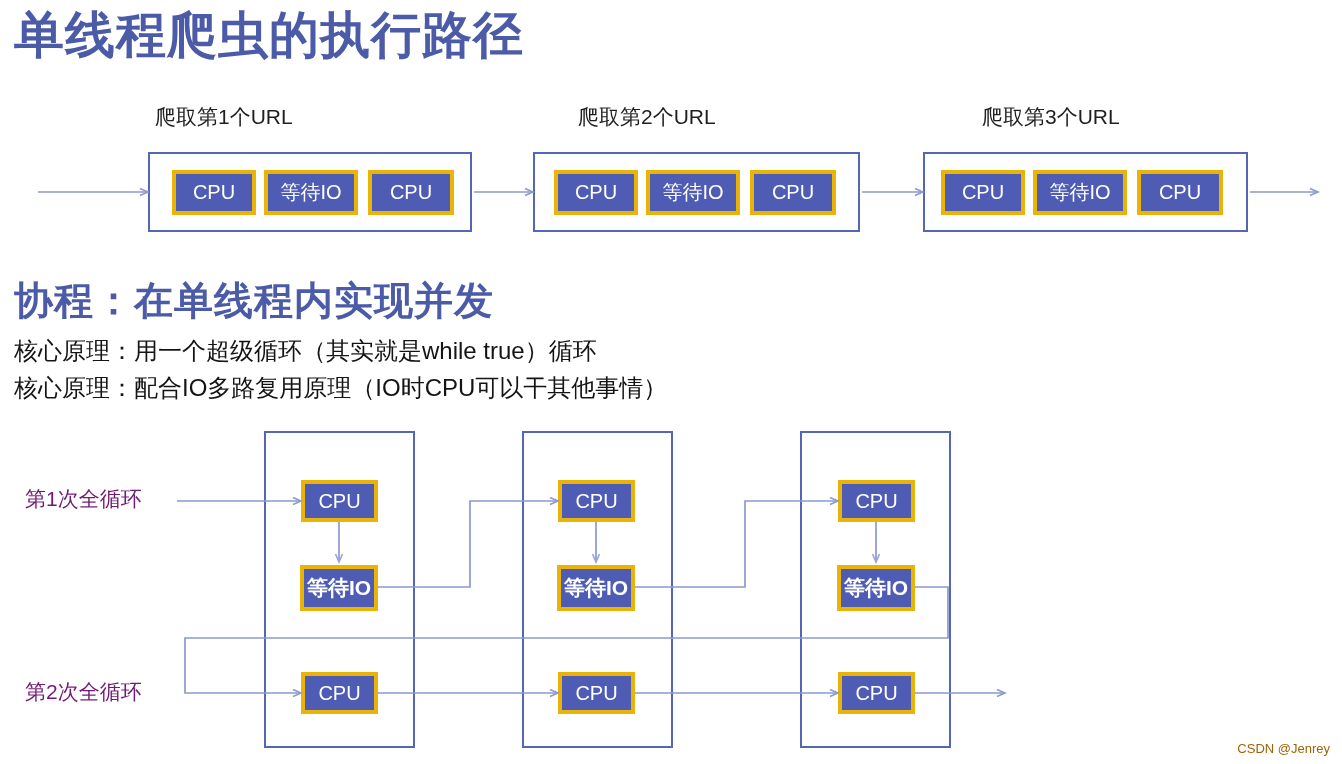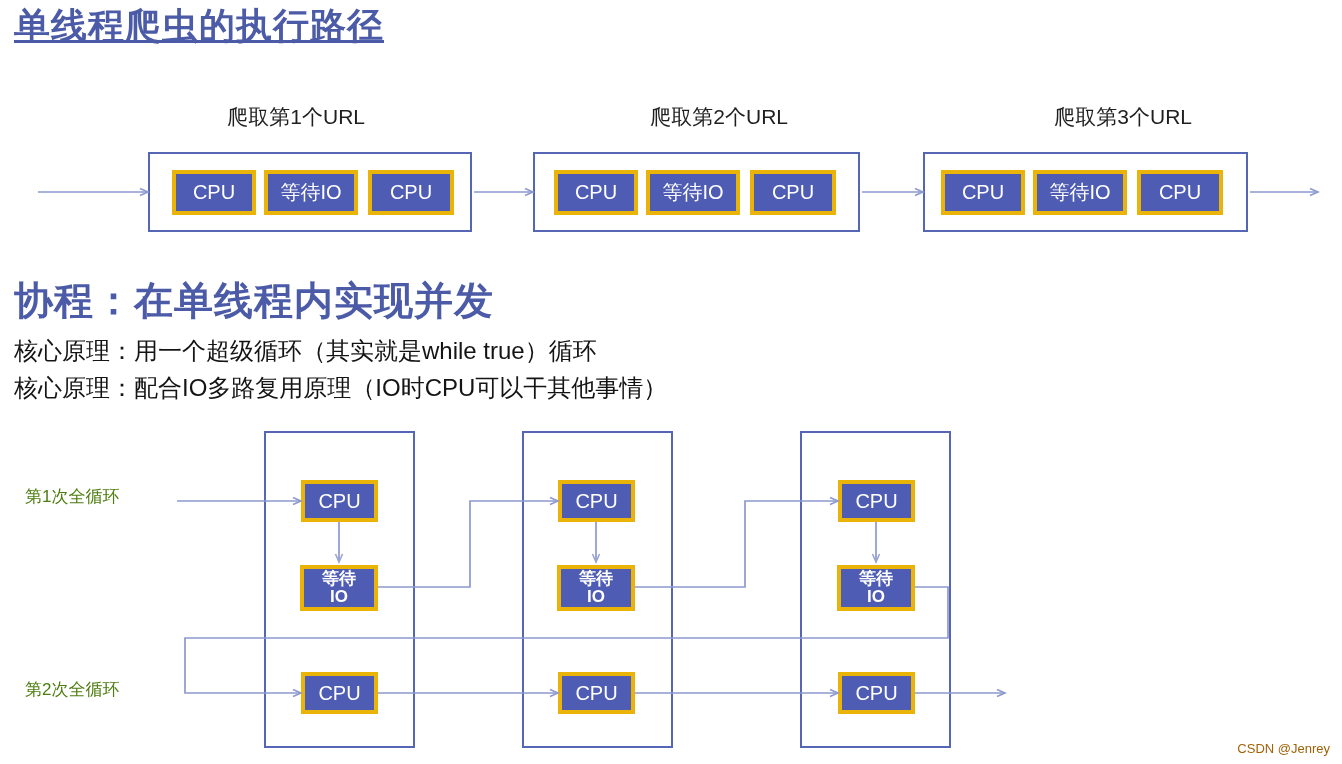--- a/index.html
+++ b/index.html
@@ -21,41 +21,41 @@
   }
 
   
   .heading {
     position: absolute;
     font-weight: bold;
     color: #4c5ba8;
     letter-spacing: 1px;
     white-space: nowrap;
   }
-  #title-main   { left: 14px;  top: 2px;   font-size: 36px; text-decoration: underline; }
+  #title-main   { left: 14px;  top: 2px;   font-size: 50px; }
   #title-second { left: 14px;  top: 274px; font-size: 39px; }
 
   
   .body-line {
     position: absolute;
     left: 14px;
     font-size: 24px;
     color: #141414;
     white-space: nowrap;
   }
   #body-line-1 { top: 335px; }
   #body-line-2 { top: 372px; }
 
   
   .url-caption {
     position: absolute;
     font-size: 21px;
     color: #1f1f1f;
     white-space: nowrap;
-    text-align: right;
+    text-align: left;
   }
 
   
   .outer-box {
     position: absolute;
     border: 2px solid #5566b4;
     background: #ffffff;
     box-sizing: border-box;
   }
 
@@ -67,40 +67,40 @@
     box-sizing: border-box;
     color: #ffffff;
     font-size: 20px;
     display: flex;
     align-items: center;
     justify-content: center;
     line-height: 1.05;
     text-align: center;
   }
   .task-box.two-line {
-    flex-direction: column;
-    font-size: 17px;
+    flex-direction: row;
+    font-size: 21px;
     font-weight: bold;
     text-align: right;
   }
   .task-box.two-line .ln2 { font-weight: bold; }
 
   
   .col-frame {
     position: absolute;
     border: 2px solid #5566b4;
     background: transparent;
     box-sizing: border-box;
   }
 
   
   .loop-label {
     position: absolute;
-    font-size: 17px;
-    color: #4d7c0f;
+    font-size: 21px;
+    color: #701a75;
     white-space: nowrap;
   }
 
   
   svg.overlay {
     position: absolute;
     left: 0;
     top: 0;
     width: 1342px;
     height: 764px;

